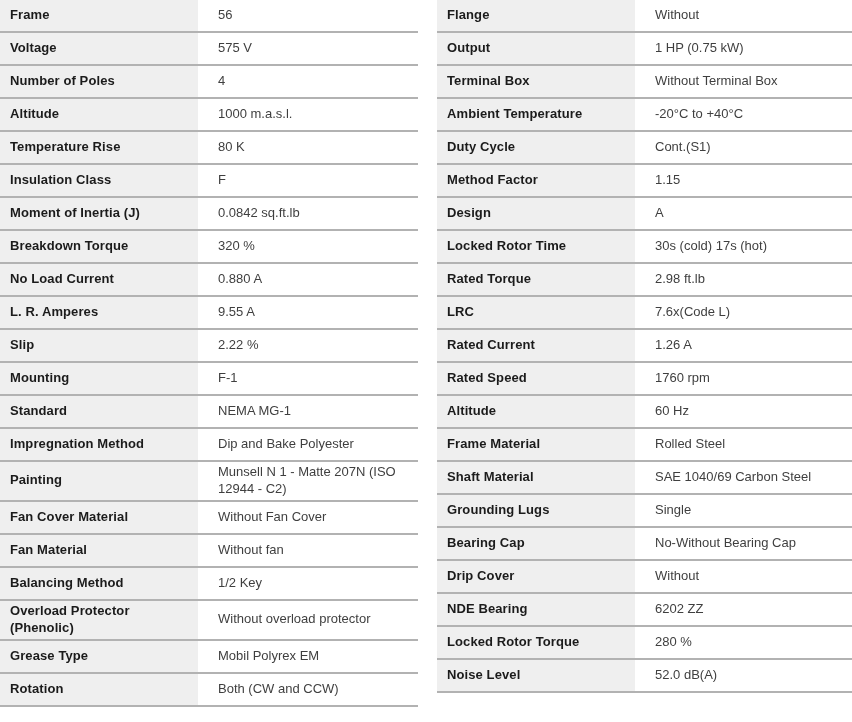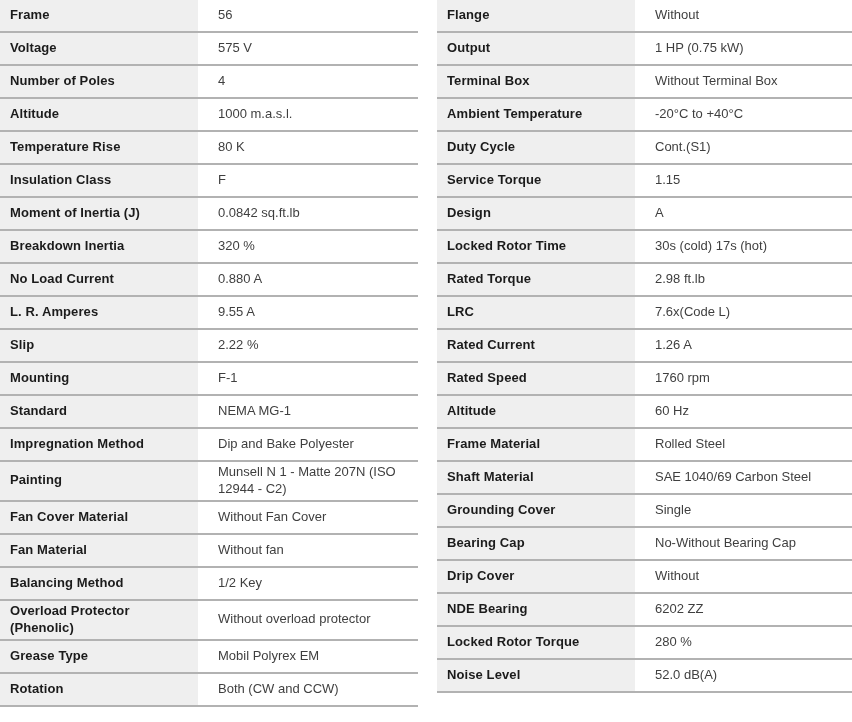--- a/index.html
+++ b/index.html
@@ -78,21 +78,21 @@
         </tr>
         <tr>
           <th>Insulation Class</th>
           <td>F</td>
         </tr>
         <tr>
           <th>Moment of Inertia (J)</th>
           <td>0.0842 sq.ft.lb</td>
         </tr>
         <tr>
-          <th>Breakdown Inertia</th>
+          <th>Breakdown Torque</th>
           <td>320 %</td>
         </tr>
         <tr>
           <th>No Load Current</th>
           <td>0.880 A</td>
         </tr>
         <tr>
           <th>L. R. Amperes</th>
           <td>9.55 A</td>
         </tr>
@@ -158,21 +158,21 @@
         </tr>
         <tr>
           <th>Ambient Temperature</th>
           <td>-20°C to +40°C</td>
         </tr>
         <tr>
           <th>Duty Cycle</th>
           <td>Cont.(S1)</td>
         </tr>
         <tr>
-          <th>Service Torque</th>
+          <th>Method Factor</th>
           <td>1.15</td>
         </tr>
         <tr>
           <th>Design</th>
           <td>A</td>
         </tr>
         <tr>
           <th>Locked Rotor Time</th>
           <td>30s (cold) 17s (hot)</td>
         </tr>
@@ -198,21 +198,21 @@
         </tr>
         <tr>
           <th>Frame Material</th>
           <td>Rolled Steel</td>
         </tr>
         <tr>
           <th>Shaft Material</th>
           <td>SAE 1040/69 Carbon Steel</td>
         </tr>
         <tr>
-          <th>Grounding Cover</th>
+          <th>Grounding Lugs</th>
           <td>Single</td>
         </tr>
         <tr>
           <th>Bearing Cap</th>
           <td>No-Without Bearing Cap</td>
         </tr>
         <tr>
           <th>Drip Cover</th>
           <td>Without</td>
         </tr>

